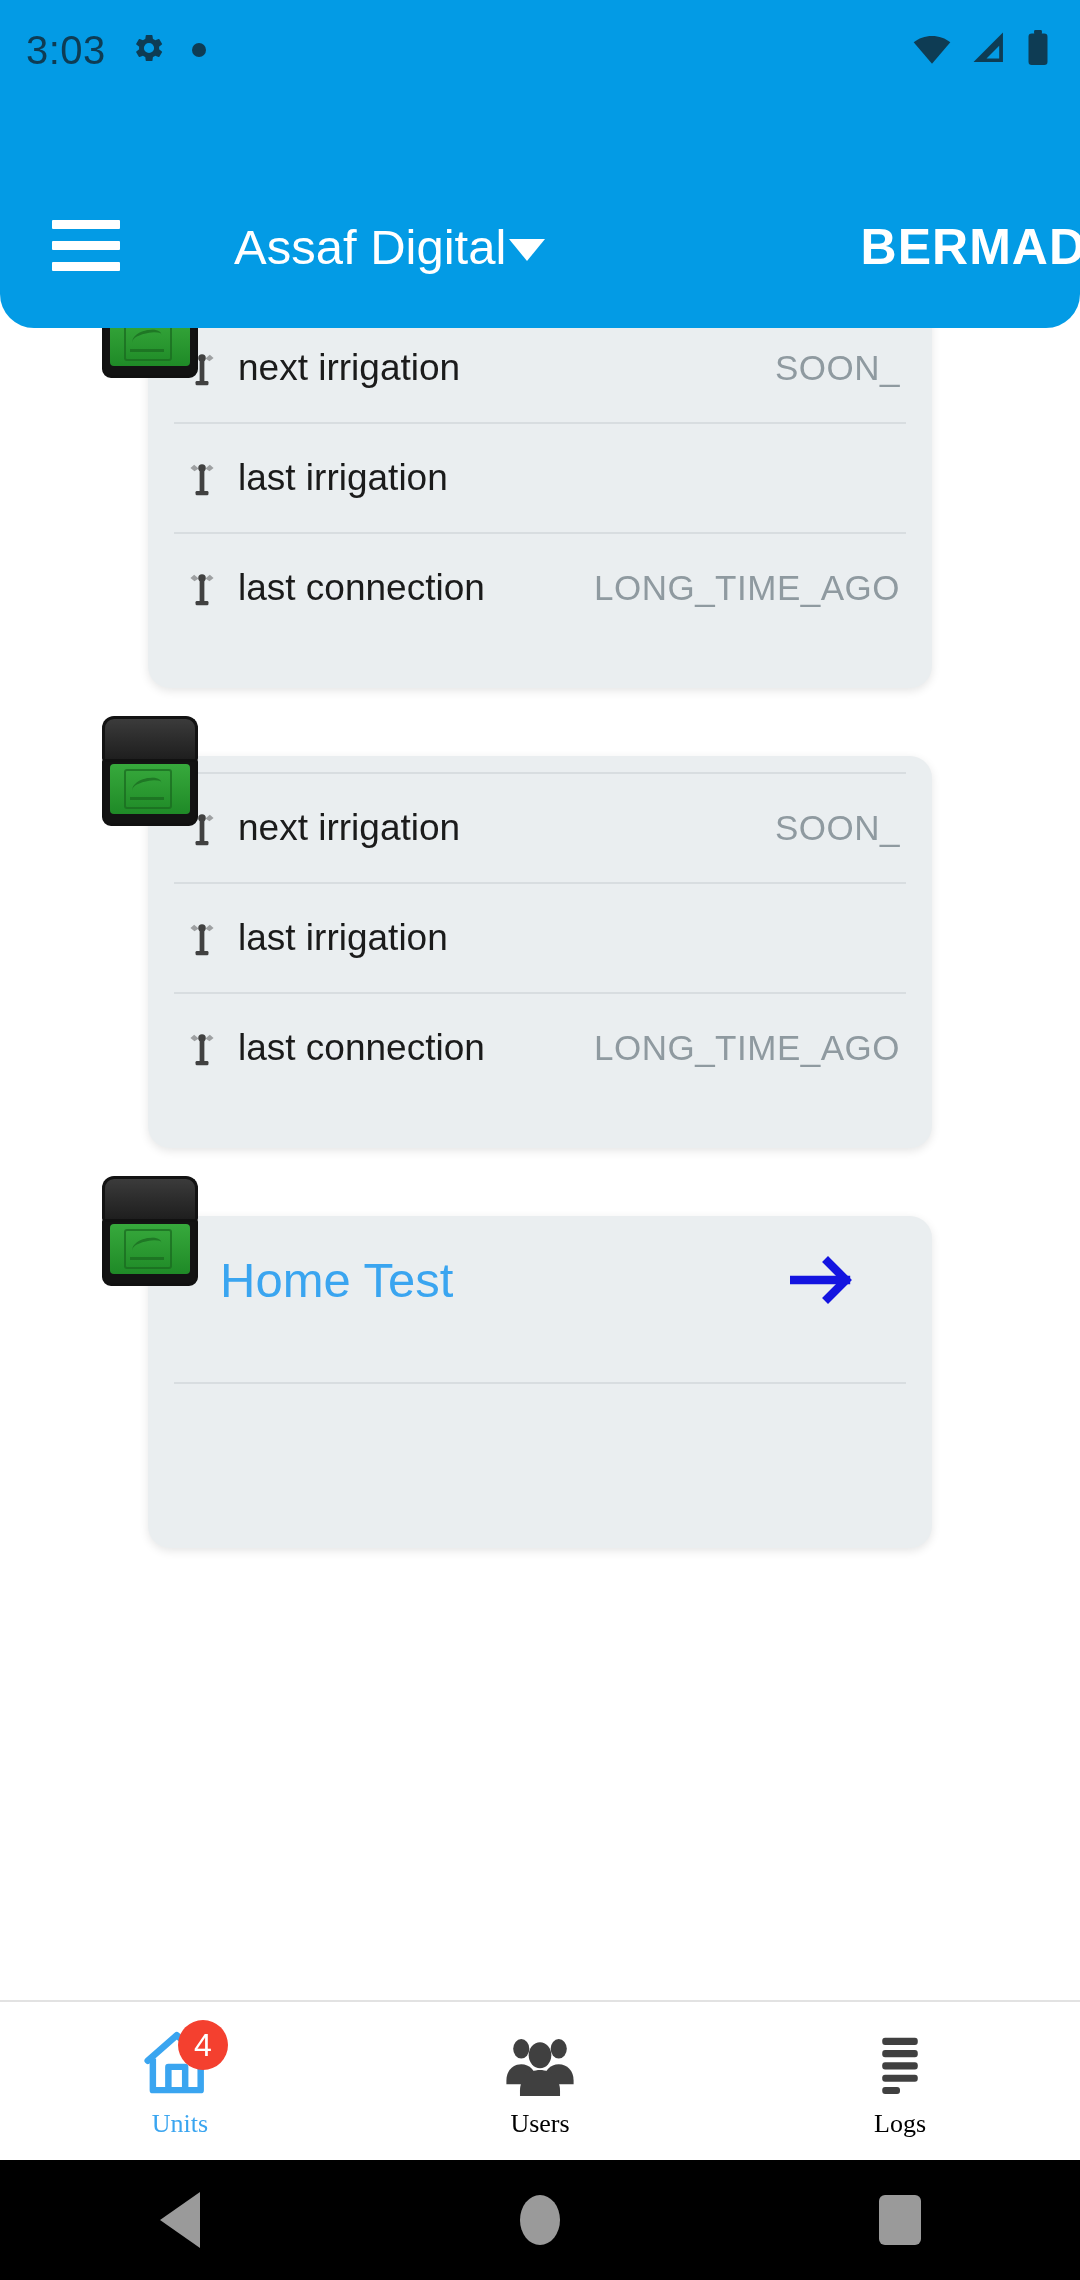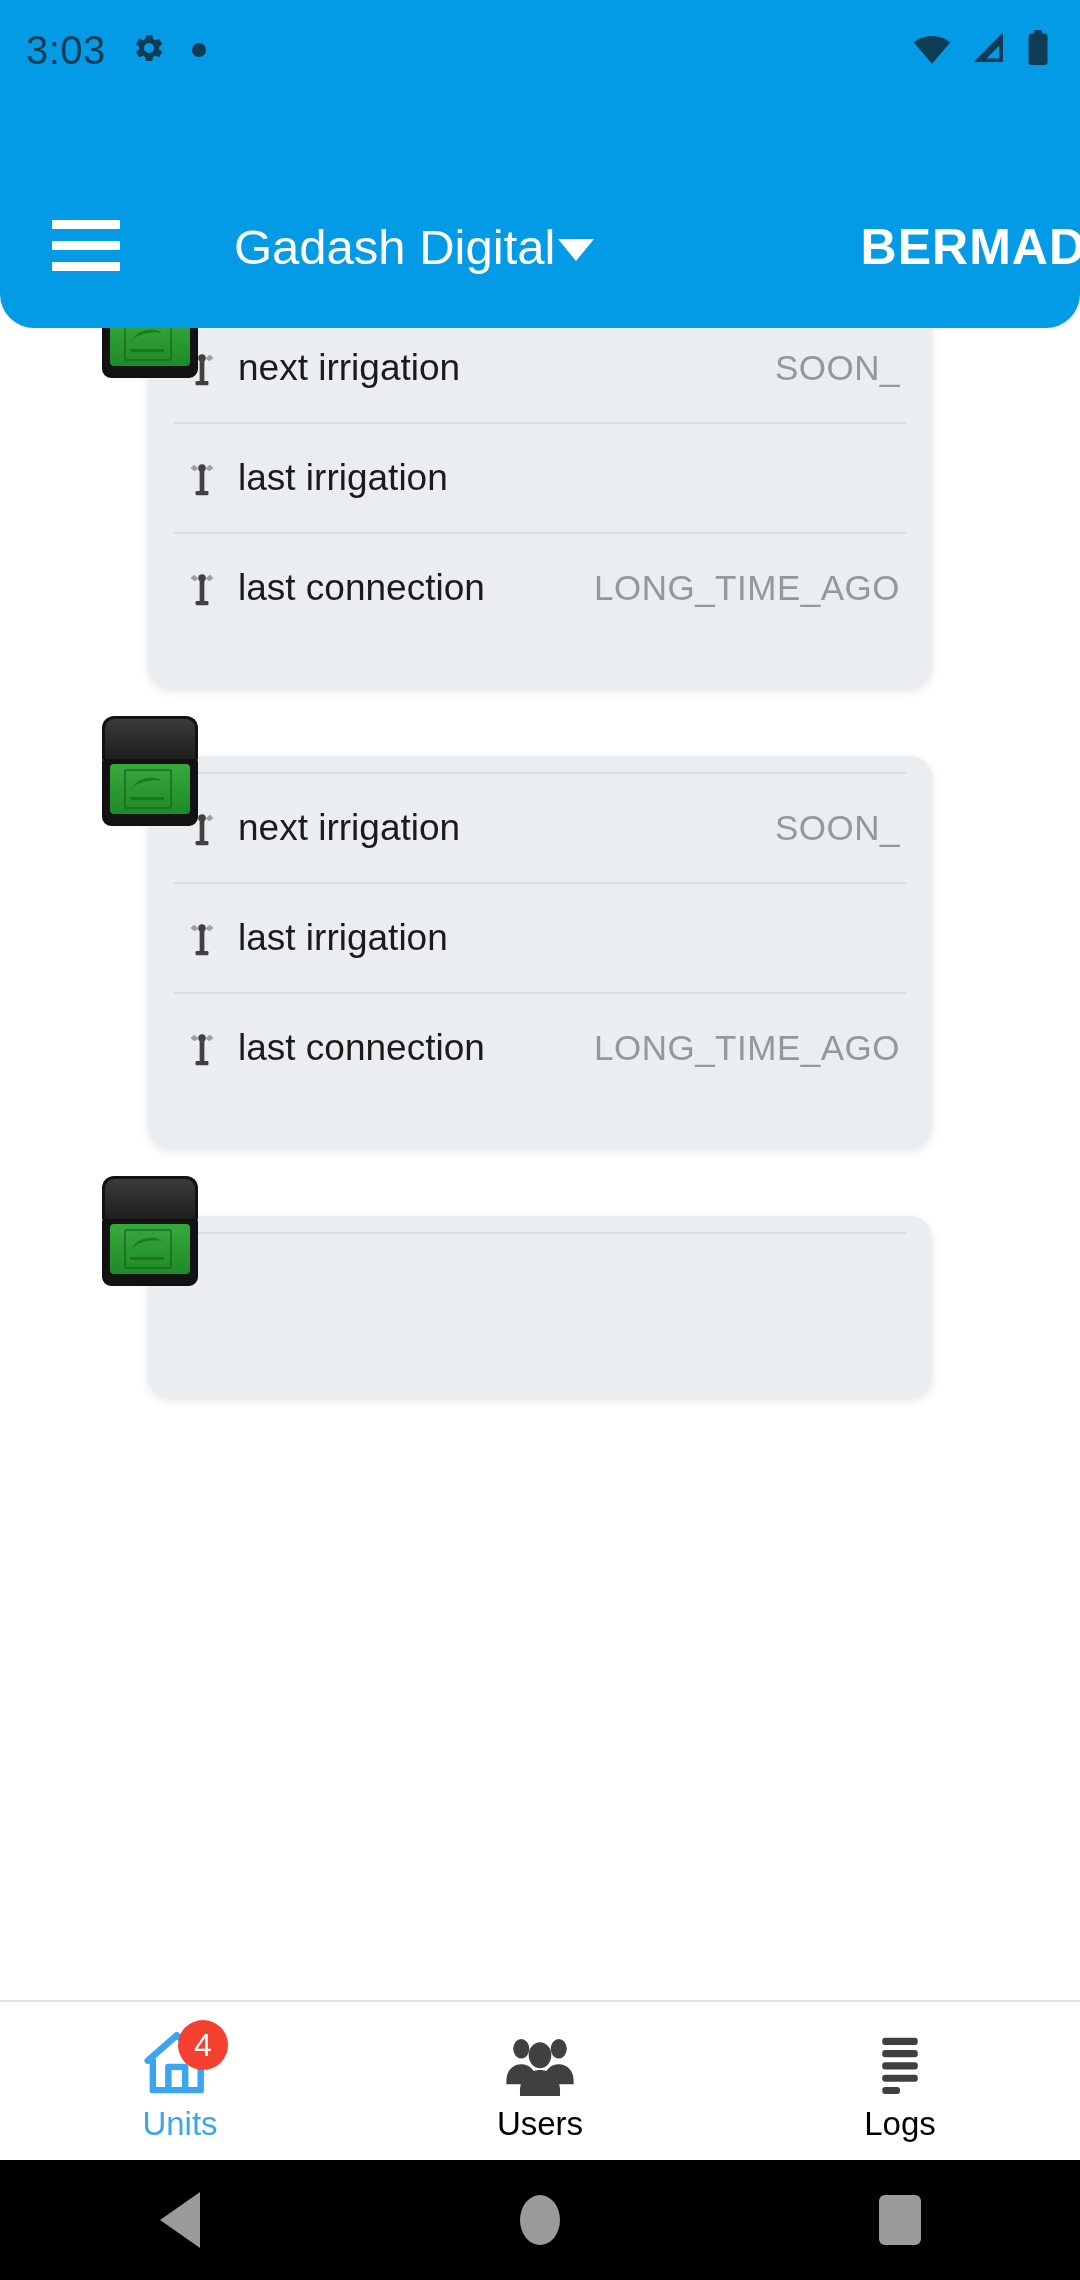--- a/index.html
+++ b/index.html
@@ -156,21 +156,21 @@
     background:#ffffff; border-top:2px solid #e2e2e2;
     display:flex; z-index:6;
   }
   .nav-item {
     flex:1; position:relative; cursor:pointer;
     display:flex; flex-direction:column; align-items:center;
     padding-top:22px;
   }
   .nav-icon-wrap { position:relative; width:84px; height:78px; }
   .nav-label {
-    font-size:33px; line-height:40px; margin-top:2px;
+    font-size:26px; line-height:40px; margin-top:2px;font-family:Liberation Serif, serif;
   }
   .nav-label.active { color:#3aa5f0; }
   .nav-label.inactive { color:#000000; }
   .badge {
     position:absolute; right:-6px; top:-4px;
     min-width:50px; height:50px; border-radius:25px;
     background:#f4402f; color:#ffffff;
     font-size:32px; line-height:50px; text-align:center;
     padding:0 4px;
   }
@@ -229,21 +229,21 @@
     </div>
 
     <div id="appbar">
       <div id="menu-btn">
         <span></span>
         <span></span>
         <span></span>
       </div>
 
       <div id="title-wrap">
-        <div id="appbar-title">Gadash Digital</div>
+        <div id="appbar-title">Assaf Digital</div>
         <div id="title-caret"></div>
       </div>
 
       <div id="brand-logo">BERMAD</div>
     </div>
   </div>
 
   <div id="list-area">
       <div class="unit-block">
         <div class="device-icon" style="top: -60px;">
@@ -355,20 +355,29 @@
       <div class="unit-block">
         <div class="device-icon" style="top: 848px;">
           <div class="dev-top"></div>
           <div class="dev-body">
             <div class="dev-green">
               <div class="dev-emblem"></div>
             </div>
           </div>
         </div>
         <div class="card" style="top: 888px;">
+          <div class="card-head">
+            <div class="card-title">Home Test</div>
+            <div class="card-arrow">
+              <svg width="64" height="52" viewBox="0 0 32 26" fill="none">
+                <path d="M2 13h26" stroke="#1414e0" stroke-width="4.2" stroke-linecap="square"></path>
+                <path d="M19 4l9 9-9 9" stroke="#1414e0" stroke-width="4.2" stroke-linecap="square" stroke-linejoin="miter" fill="none"></path>
+              </svg>
+            </div>
+          </div>
           <div class="card-rows">
             <div class="row" style="height: 120px;"></div>
           </div>
           <div class="spacer-pad"></div>
         </div>
       </div>
     </div>
 
   <div id="bottomnav">
 

